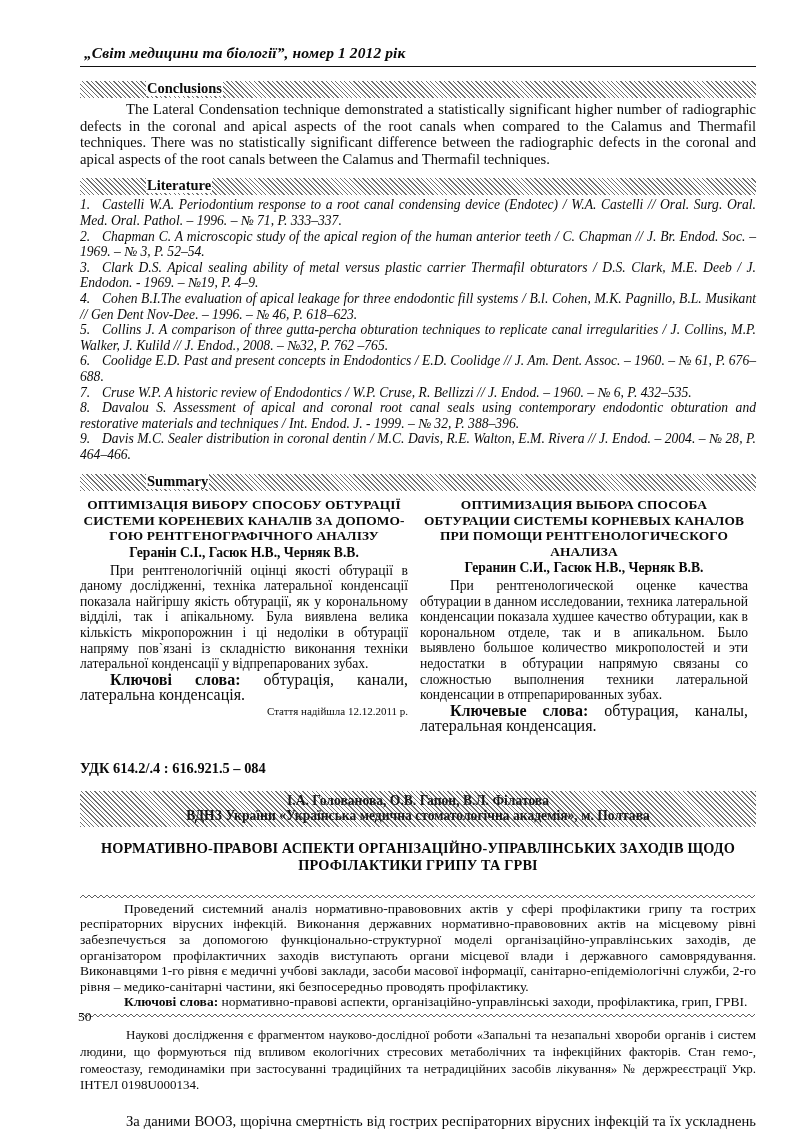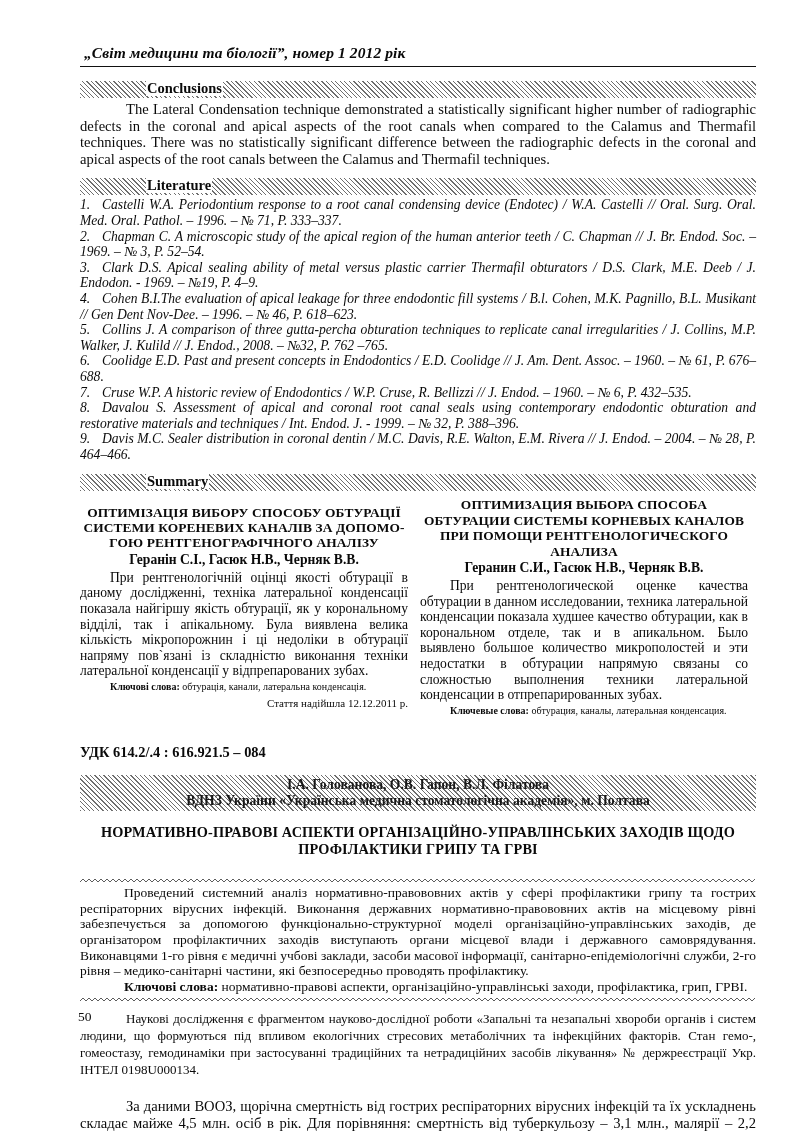--- a/index.html
+++ b/index.html
@@ -91,21 +91,20 @@
   }
   .ref .num { display: inline-block; width: 22px; }
 
   
   .sum-cols {
     display: flex;
     width: 676px;
     margin-left: 2px;
     margin-top: 6px;
     gap: 12px;
-    align-items: center;
   }
   .sum-col { width: 328px; }
   .sum-title {
     font-weight: bold;
     font-size: 13.4px;
     line-height: 15.4px;
     text-align: center;
     text-transform: uppercase;
     letter-spacing: .1px;
   }
@@ -117,21 +116,21 @@
     margin-top: 1px;
   }
   .sum-body {
     font-size: 13.6px;
     line-height: 15.6px;
     text-align: justify;
     text-indent: 30px;
     margin-top: 2px;
   }
   .sum-kw {
-    font-size: 10px;
+    font-size: 16px;
     line-height: 15.6px;
     text-align: justify;
     text-indent: 30px;
     margin-top: 0px;
   }
   .sum-kw b { font-weight: bold; }
   .sum-received {
     font-size: 11px;
     line-height: 15.6px;
     text-align: right;

